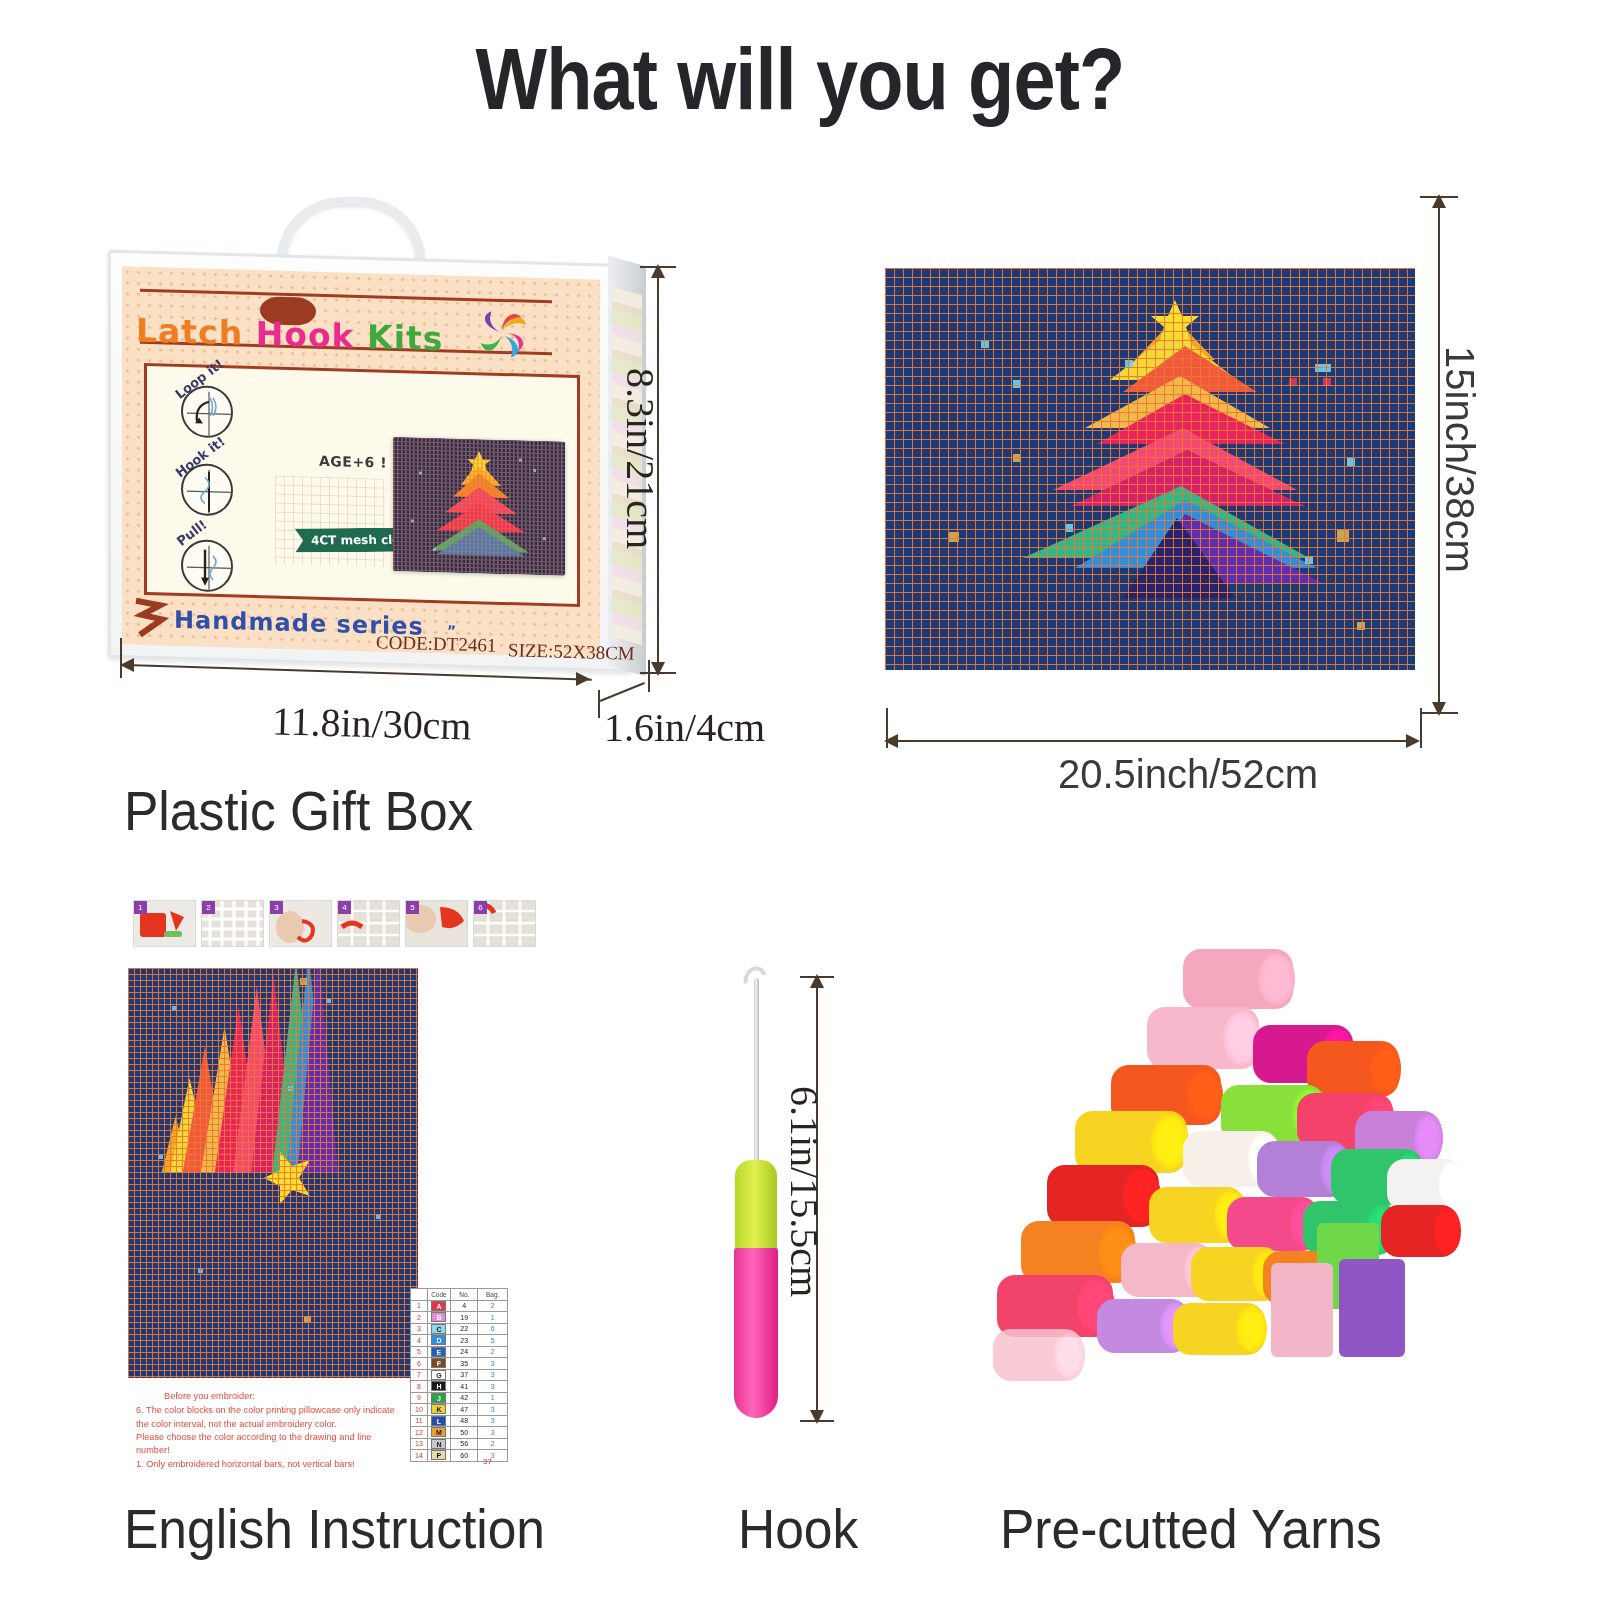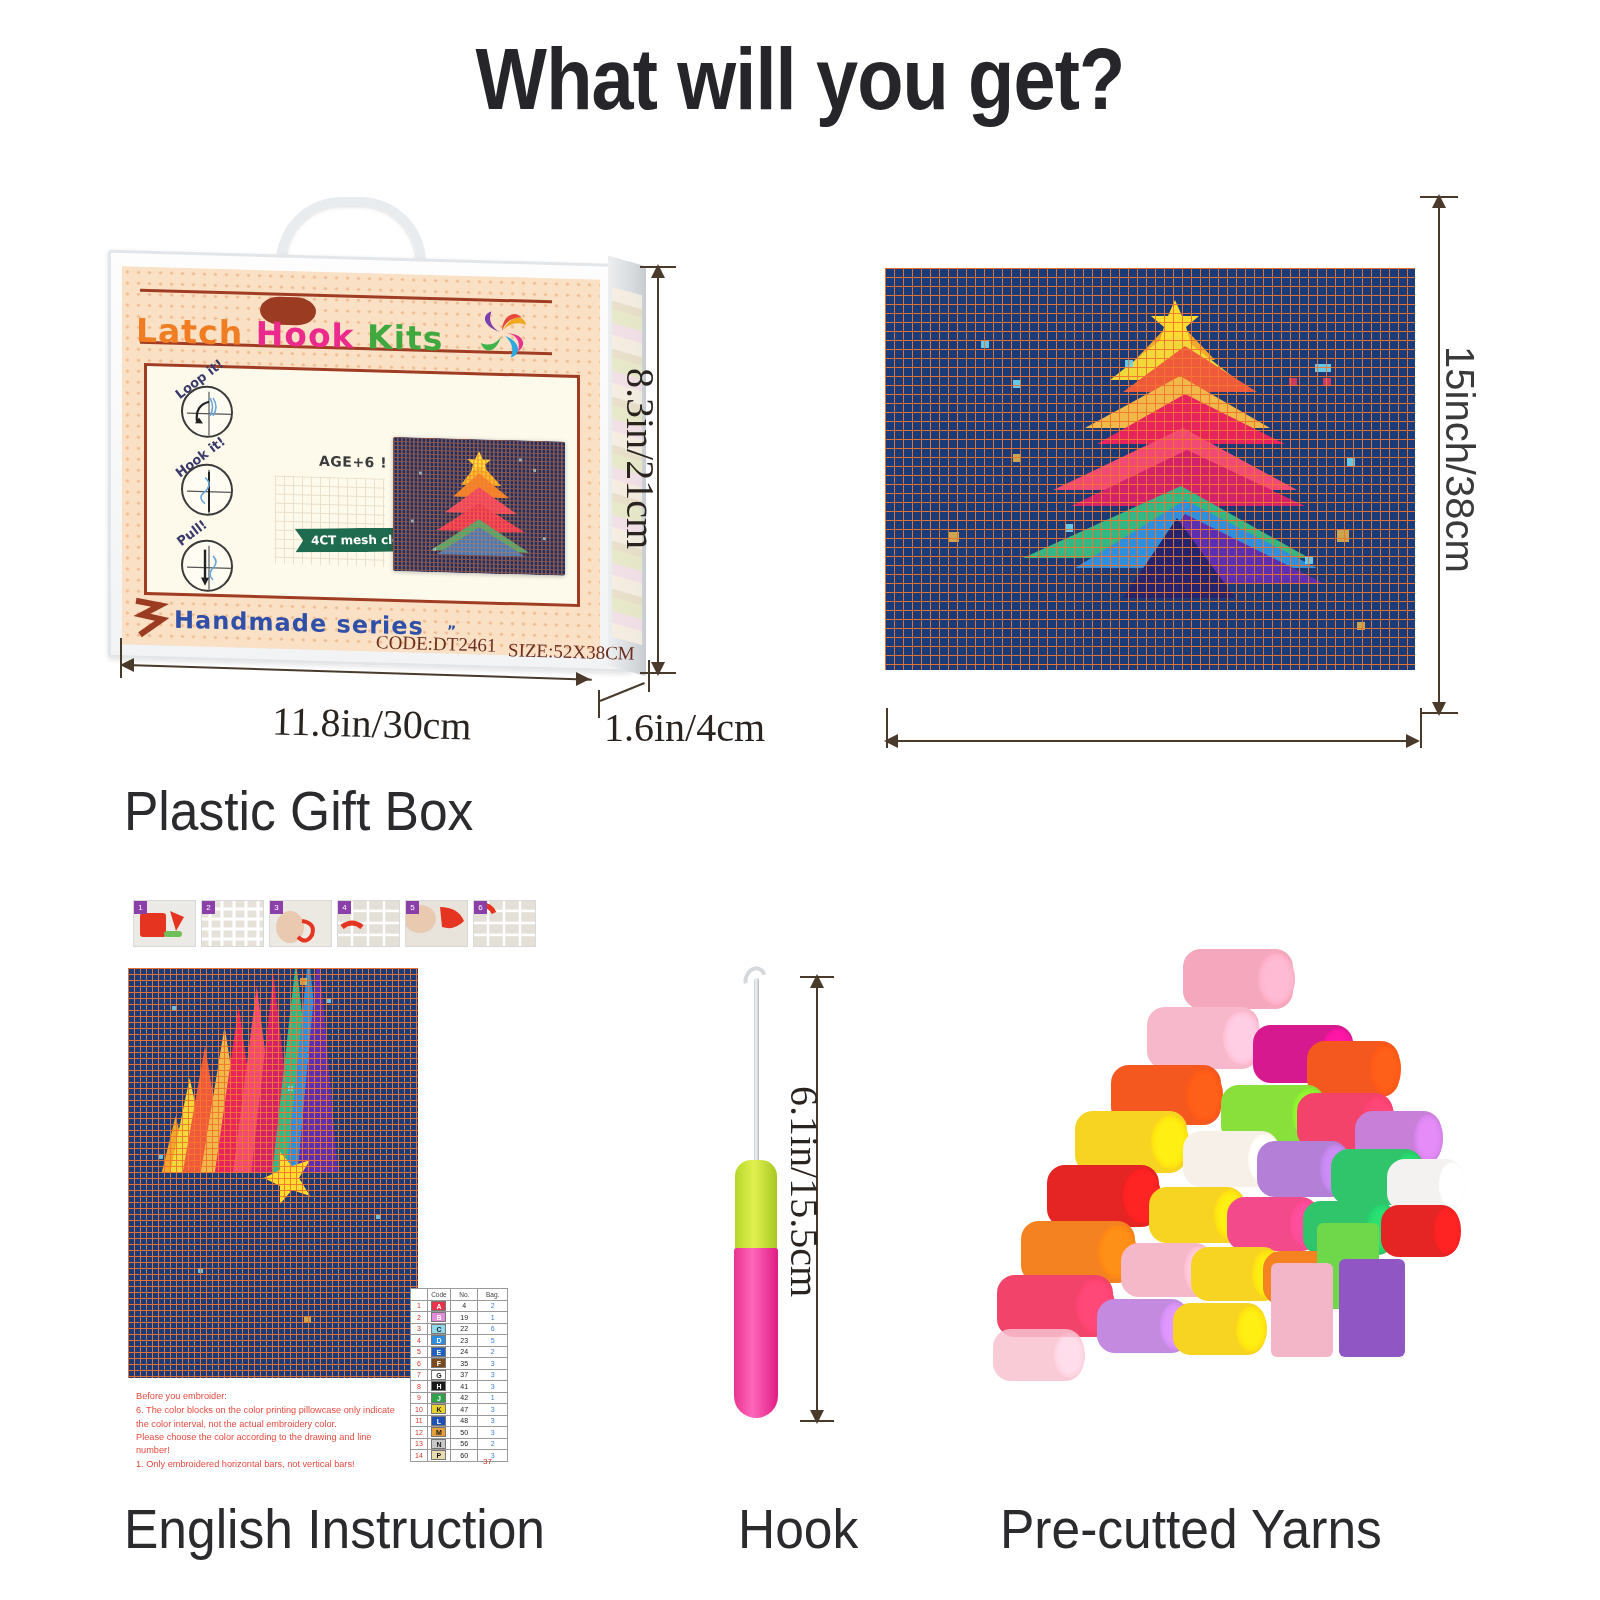--- a/index.html
+++ b/index.html
@@ -146,21 +146,21 @@
   .thumb { position: relative; width: 63px; height: 47px; overflow: hidden;
     border: 1px solid #d9d9d9; background: #eee; }
   .thumb-badge { position: absolute; left: 0; top: 0; width: 13px; height: 13px;
     background: #8b3fa8; color: #fff; font-size: 8px; line-height: 13px; text-align: center;
     font-family: "Liberation Sans", sans-serif; }
   .before-note {
     position: absolute; left: 8px; top: 490px; width: 270px;
     font-family: "Liberation Sans", sans-serif; font-size: 9.2px; line-height: 1.45;
     color: #e8493f;
   }
-  .before-note .hd { font-weight: normal; display: block; margin-bottom: 1px; }
+  .before-note .hd { font-weight: normal; display: block; margin-bottom: 1px; margin-left: 28px; }
   .color-table {
     position: absolute; left: 282px; top: 388px; width: 98px;
     border-collapse: collapse; background: #fff;
     font-family: "Liberation Sans", sans-serif; font-size: 7px;
   }
   .color-table td, .color-table th {
     border: 1px solid #9a9a9a; height: 11.5px; text-align: center; padding: 0;
     font-weight: normal;
   }
   .color-table th { color: #444; font-size: 6.5px; background: #fff; }
@@ -376,20 +376,21 @@
   <div class="dimline v" style="left:1438px;top:202px;height:506px;"></div>
   <div class="arrow up" style="left:1432px;top:194px;"></div>
   <div class="arrow down" style="left:1432px;top:702px;"></div>
   <div class="dimlabel-sans" style="left:1482px;top:346px;transform:rotate(90deg);transform-origin:0 0;">15inch/38cm</div>
 
   <div class="dimline v" style="left:886px;top:708px;height:40px;"></div>
   <div class="dimline v" style="left:1420px;top:708px;height:40px;"></div>
   <div class="dimline h" style="left:890px;top:740px;width:528px;"></div>
   <div class="arrow left" style="left:884px;top:734px;"></div>
   <div class="arrow right" style="left:1406px;top:734px;"></div>
+  <div class="dimlabel-sans" style="left:1058px;top:752px;">20.5inch/52cm</div>
 
   <div id="instruction">
     <div class="thumb-strip">
       <div class="thumb">
         <svg width="63" height="47" viewBox="0 0 63 47">
             <rect width="63" height="47" fill="#eceae6"></rect>
           <g fill="#e5341f">
               <rect x="6" y="12" width="26" height="24" rx="3"></rect>
               <path d="M36 10 l14 6 -8 14 z"></path>
             </g>

